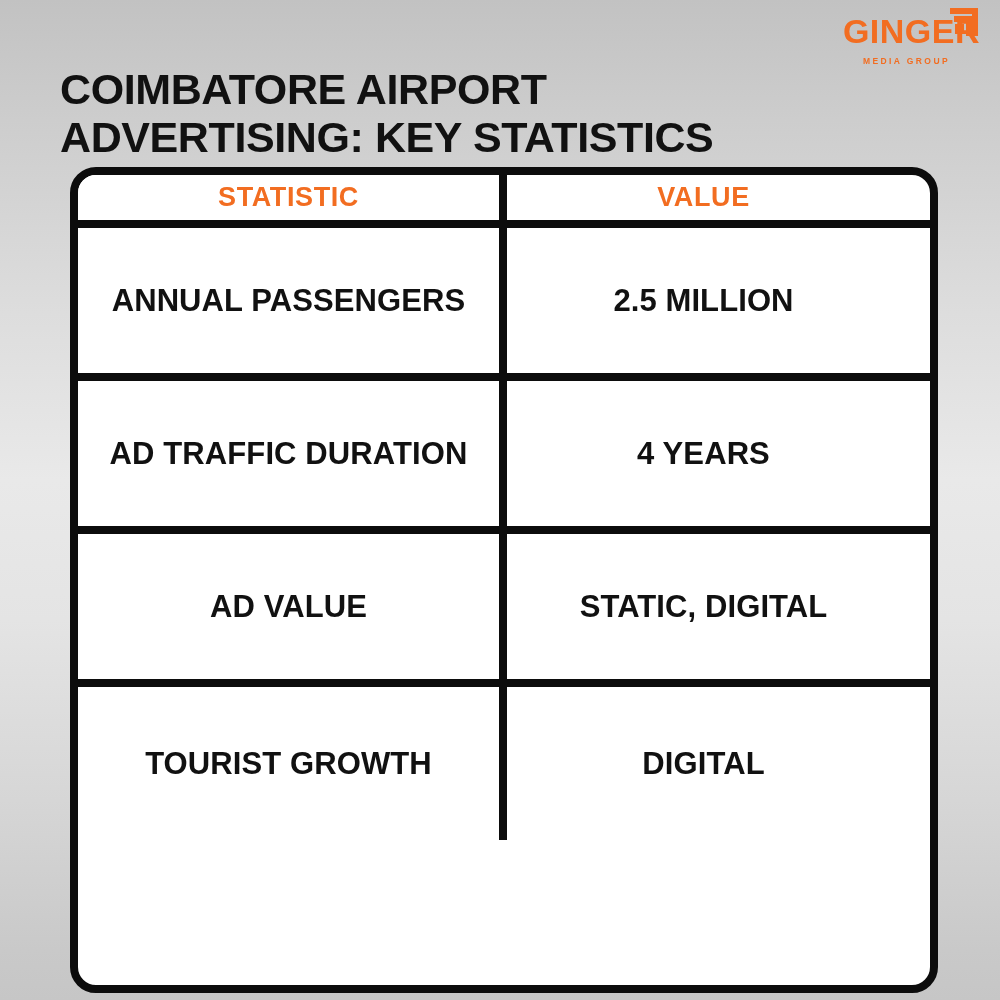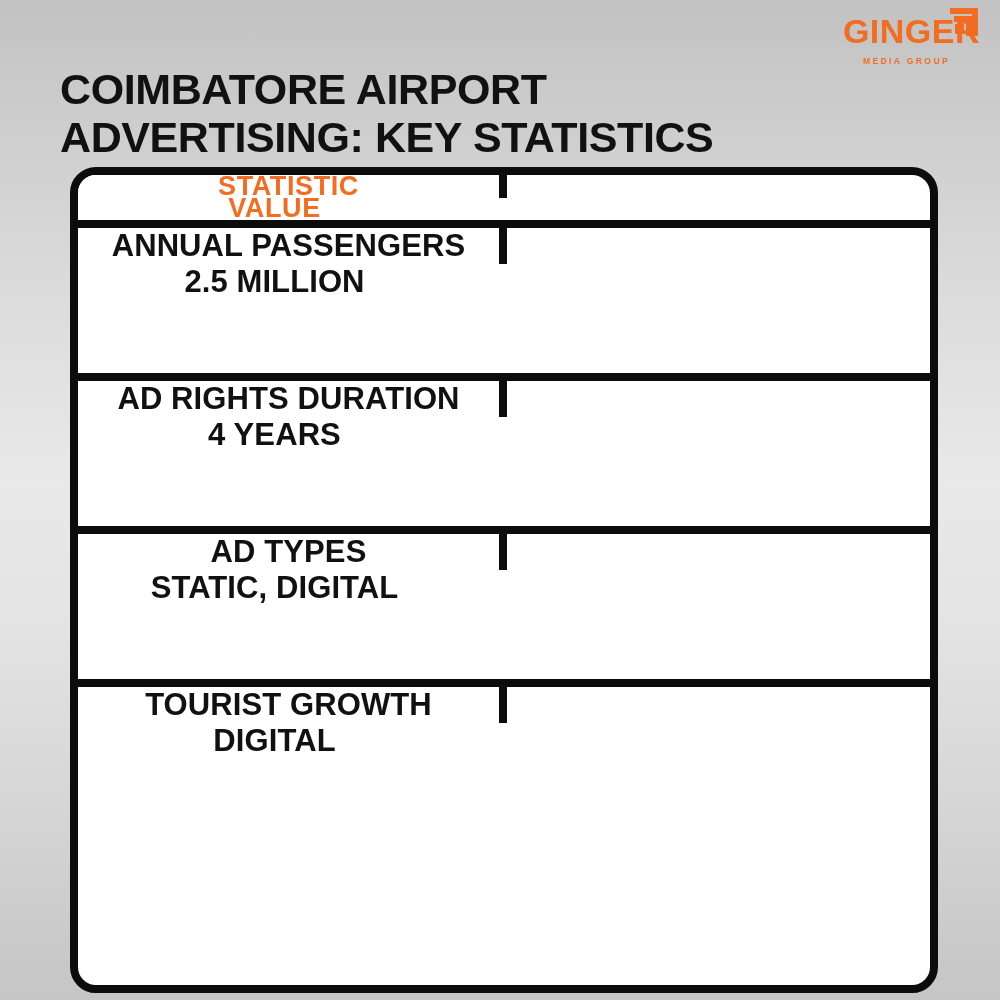--- a/index.html
+++ b/index.html
@@ -96,21 +96,20 @@
     border: 8px solid #0c0c0c;
     border-radius: 26px;
     background: #ffffff;
     overflow: hidden;
   }
   .t-row {
     display: flex;
     width: 100%;
     box-sizing: border-box;
     border-bottom: 8px solid #0c0c0c;
-    flex-direction: column;
   }
   .t-row:last-child {
     border-bottom: none;
   }
   .t-row.header {
     height: 53px;
   }
   .t-row.data {
     height: 153px;
   }
@@ -172,26 +171,26 @@
       <div class="t-cell col-1">STATISTIC</div>
       <div class="t-cell col-2">VALUE</div>
     </div>
 
     <div class="t-row data">
       <div class="t-cell col-1">ANNUAL PASSENGERS</div>
       <div class="t-cell col-2">2.5 MILLION</div>
     </div>
 
     <div class="t-row data">
-      <div class="t-cell col-1">AD RIGHTS DURATION</div>
+      <div class="t-cell col-1">AD TRAFFIC DURATION</div>
       <div class="t-cell col-2">4 YEARS</div>
     </div>
 
     <div class="t-row data">
-      <div class="t-cell col-1">AD TYPES</div>
+      <div class="t-cell col-1">AD VALUE</div>
       <div class="t-cell col-2">STATIC, DIGITAL</div>
     </div>
 
 
     <div class="t-row data">
       <div class="t-cell col-1">TOURIST GROWTH</div>
       <div class="t-cell col-2">DIGITAL</div>
     </div>
 
   </div>

